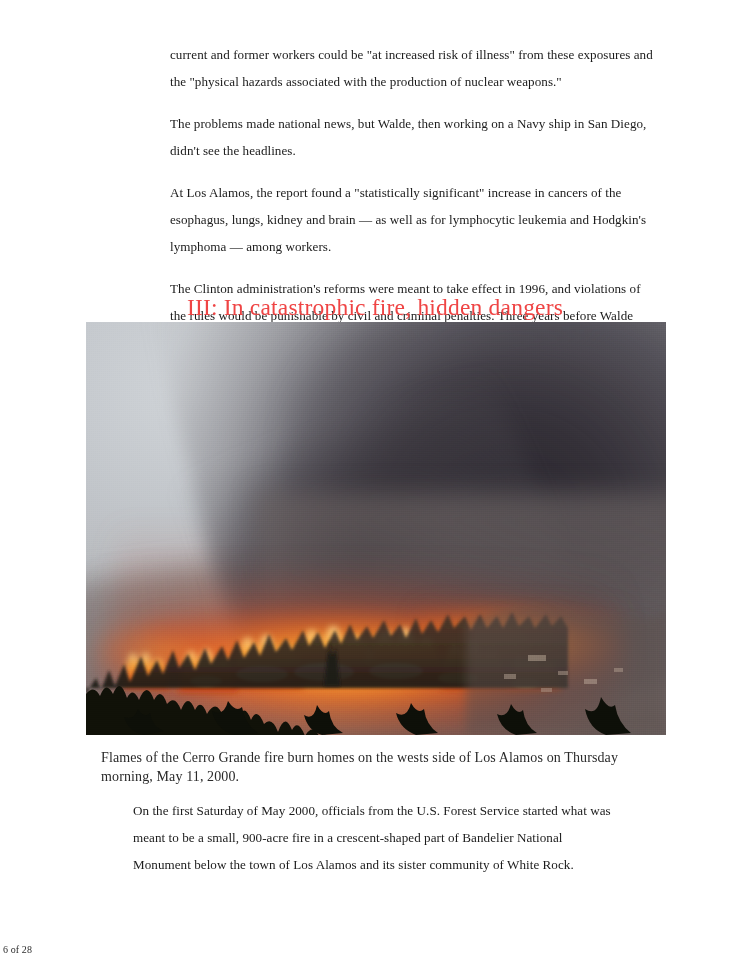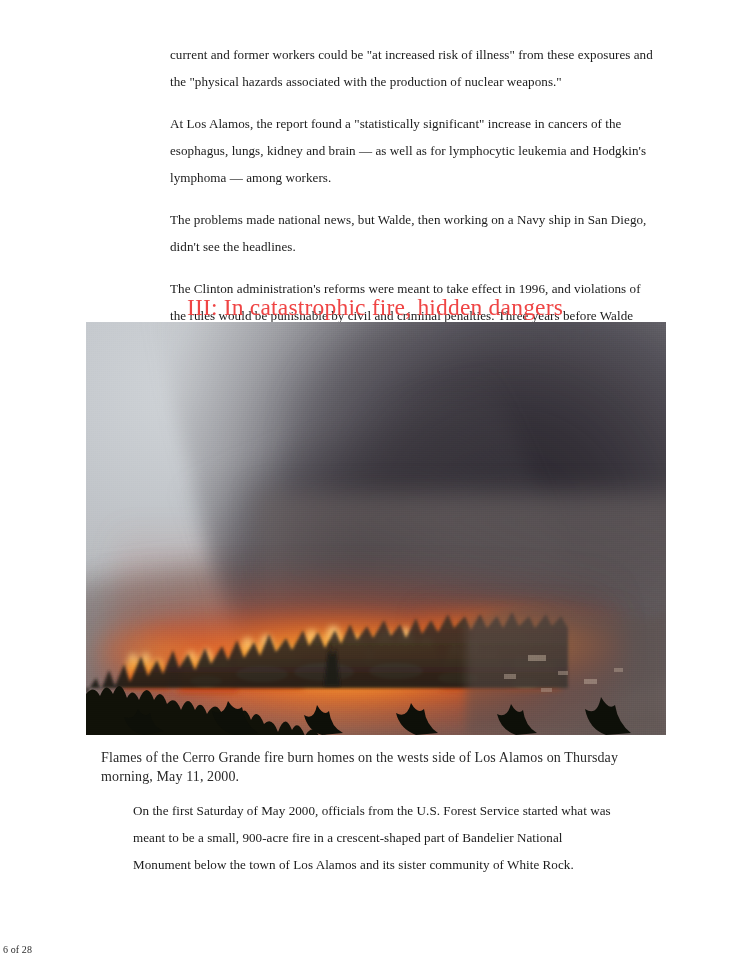--- a/index.html
+++ b/index.html
@@ -245,22 +245,22 @@
     margin-top: 28px;
   }
 </style>
 </head>
 <body>
 
 <div class="page">
 
   <div class="article-body">
     <p class="para">current and former workers could be "at increased risk of illness" from these exposures and the "physical hazards associated with the production of nuclear weapons."</p>
+    <p class="para">The problems made national news, but Walde, then working on a Navy ship in San Diego, didn't see the headlines.</p>
     <p class="para">At Los Alamos, the report found a "statistically significant" increase in cancers of the esophagus, lungs, kidney and brain — as well as for lymphocytic leukemia and Hodgkin's lymphoma — among workers.</p>
-    <p class="para">The problems made national news, but Walde, then working on a Navy ship in San Diego, didn't see the headlines.</p>
     <p class="para">The Clinton administration's reforms were meant to take effect in 1996, and violations of the rules would be punishable by civil and criminal penalties. Three years before Walde began his job, Los Alamos said it was complying.</p>
   </div>
 
   <h2 class="section-heading">III: In catastrophic fire, hidden dangers</h2>
 
   <figure class="figure" style="margin:0;">
     <div class="photo" role="img" aria-label="Wildfire burning on a forested hillside with a large dark smoke plume rising">
 
       <div class="ph-sky"></div>
       <div class="ph-bloom"></div>

